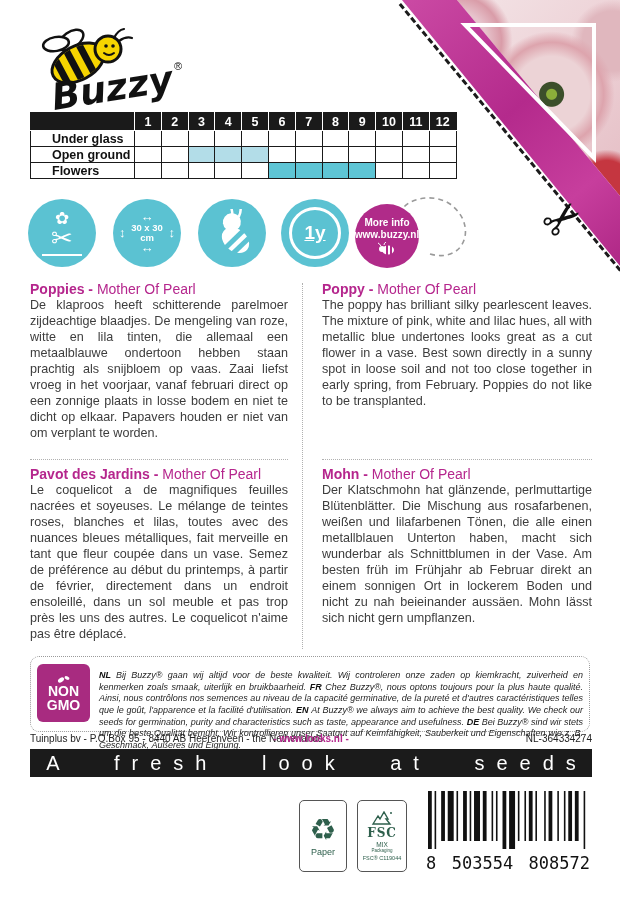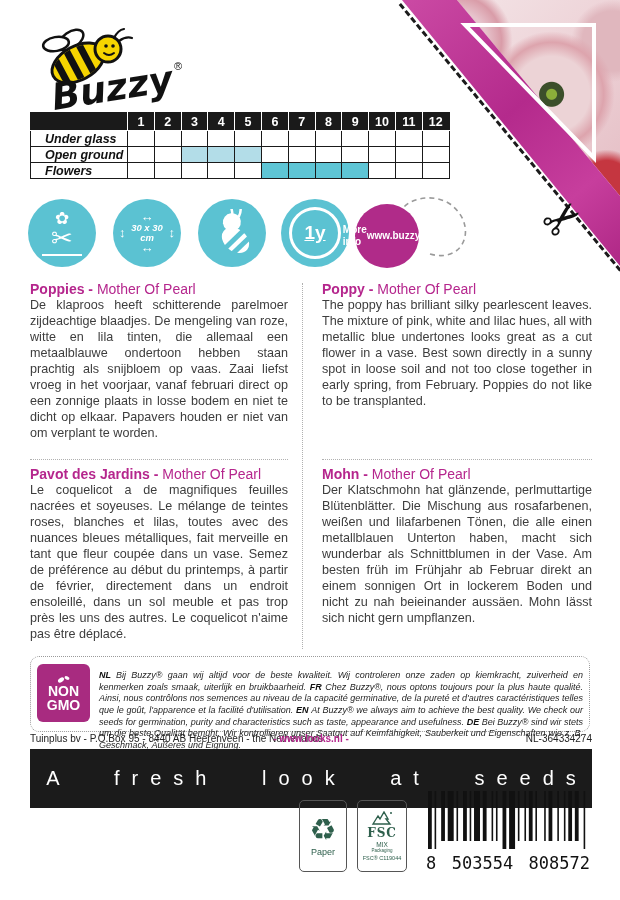--- a/index.html
+++ b/index.html
@@ -31,43 +31,43 @@
   #poppy-banner{left:461px;top:88px;transform:rotate(50deg);transform-origin:0 0;
     color:#fff;font-weight:bold;font-size:21px;letter-spacing:5px;}
   #cut-scissors{left:543px;top:196px;font-size:46px;color:#111;
     transform:rotate(-38deg);line-height:1;}
 
   
   #calendar{left:30px;top:112px;border-collapse:collapse;}
   #calendar td{border:1.3px solid #1a1a1a;height:15px;padding:0;}
   #calendar td.mcol{width:25.8px;}
   #calendar td.lbl{width:82px;font-weight:bold;font-size:12.5px;color:#111;
-    padding-left:14px;text-align:left;font-style:italic;}
+    padding-left:21px;text-align:left;}
   #calendar tr.hd td{background:#1a1a1a;color:#fff;font-weight:bold;font-size:12.5px;
     text-align:center;border-color:#fff;border-top-color:#1a1a1a;height:17px;}
   #calendar tr.hd td:first-child{border-left-color:#1a1a1a;}
   #calendar tr.hd td:last-child{border-right-color:#1a1a1a;}
   #calendar td.hl-light{background:#b3dde8;}
   #calendar td.hl-mid{background:#5ec5d5;}
 
   
   .circle{width:68px;height:68px;border-radius:50%;background:#5bc2d2;top:199px;
     display:flex;flex-direction:column;align-items:center;justify-content:center;
     color:#fff;text-align:center;}
   #icon-cutflower{left:28px;}
   #icon-spacing{left:113px;font-weight:bold;}
   #icon-bee{left:198px;}
   #icon-year{left:281px;text-decoration:underline;}
   .arrow-h{font-size:13px;line-height:.8;}
   .arrow-side{position:absolute;font-size:13px;top:26px;}
-  #spacing-text{font-size:9.5px;line-height:1.1;font-style:italic;}
+  #spacing-text{font-size:9.5px;line-height:1.1;}
   #year-ring{width:46px;height:46px;border:3.5px solid #fff;border-radius:50%;
     display:flex;align-items:center;justify-content:center;font-weight:bold;font-size:19px;}
   #more-info{left:355px;top:204px;width:64px;height:64px;border-radius:50%;background:#b02b89;
-    display:flex;flex-direction:row;align-items:center;justify-content:center;
+    display:flex;flex-direction:column;align-items:center;justify-content:center;
     color:#fff;font-weight:bold;font-size:10px;line-height:1.25;}
   #flight-path{left:338px;top:188px;pointer-events:none;}
 
   
   .block{width:258px;}
   .block h3{margin:0 0 1px 0;font-size:14px;color:#b5268d;font-weight:bold;}
   .block h3 .sub{font-weight:normal;}
   .block p{margin:0;font-size:12.6px;line-height:1.27;text-align:justify;color:#3d3d3d;}
   #block-nl{left:30px;top:281px;}
   #block-en{left:322px;top:281px;width:270px;}
@@ -86,21 +86,21 @@
     align-items:center;justify-content:center;font-weight:bold;font-size:14px;line-height:1.02;}
   #fine-print{position:absolute;left:68px;top:4px;width:484px;font-size:9px;
     line-height:1.3;text-align:justify;color:#262626;font-style:italic;}
   #fine-print b{color:#111;}
 
   
   #address-row{left:30px;top:733px;width:562px;font-size:10px;color:#222;}
   #address-row .ctr{position:absolute;left:0;width:100%;text-align:center;
     color:#b5268d;font-weight:bold;}
   #address-row .rgt{position:absolute;right:0;top:0;}
-  #tagline-bar{left:30px;top:749px;width:562px;height:59px;background:#1b1b1b;
+  #tagline-bar{left:30px;top:749px;width:562px;height:28px;background:#1b1b1b;
     display:flex;align-items:center;justify-content:center;}
   #tagline-bar span{color:#fff;font-size:20px;letter-spacing:12px;word-spacing:26px;
     white-space:nowrap;padding-left:12px;}
 
   
   .markbox{top:800px;height:70px;border:1.2px solid #555;border-radius:5px;
     display:flex;flex-direction:column;align-items:center;justify-content:center;
     color:#2e5f4c;}
   #paper-box{left:299px;width:46px;}
   #paper-box .glyph{font-size:30px;line-height:1;}

